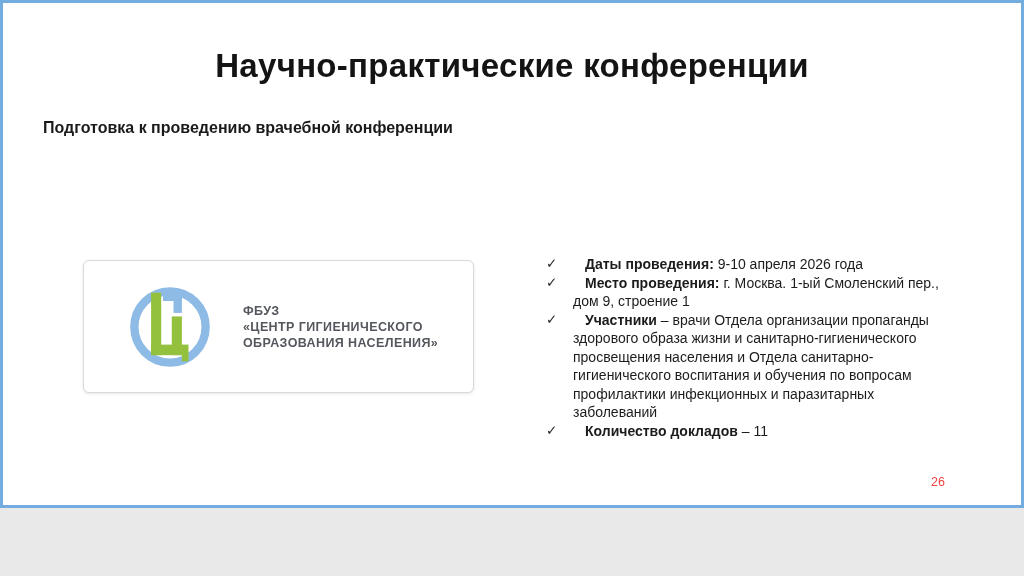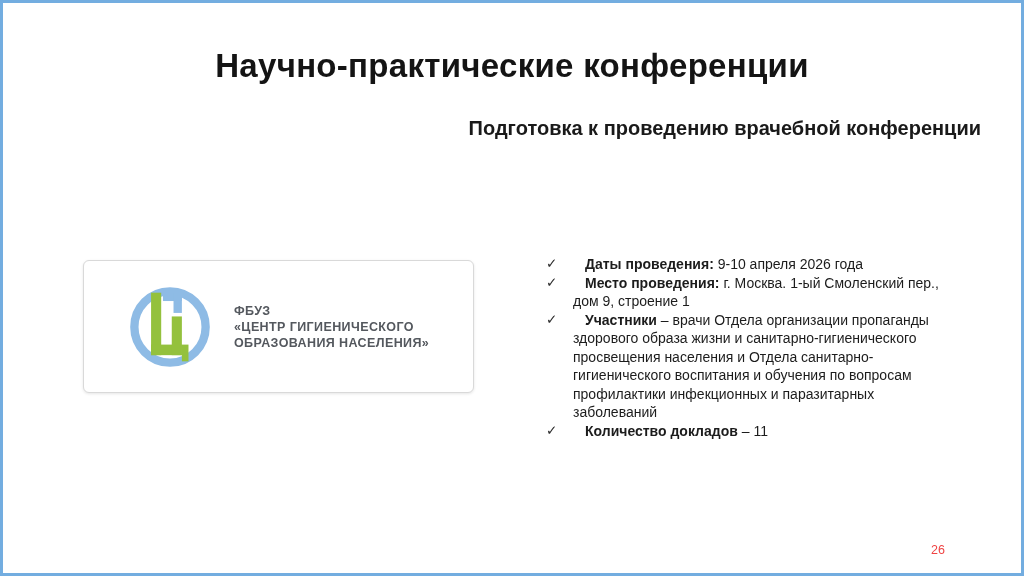--- a/index.html
+++ b/index.html
@@ -4,21 +4,21 @@
 <style>
   html, body {
     margin: 0;
     padding: 0;
     background: #e9e9e9;
     font-family: "Liberation Sans", sans-serif;
   }
   .slide {
     position: relative;
     width: 1024px;
-    height: 576px;
+    height: 508px;
     box-sizing: border-box;
     background: #ffffff;
     border: 3px solid #73ade0;
     overflow: hidden;
   }
   .title {
     position: absolute;
     top: 44px;
     left: 0;
     right: 0;
@@ -26,40 +26,41 @@
     font-size: 33px;
     font-weight: 700;
     letter-spacing: 0.3px;
     color: #141414;
   }
   .subtitle {
     position: absolute;
     top: 112px;
     left: 40px;
     right: 40px;
-    text-align: right;
-    font-size: 20px;
+    text-align: left;
+    font-size: 16px;
     font-weight: 700;
     line-height: 26px;
     color: #1a1a1a;
   }
   .logo-card {
     position: absolute;
     left: 80px;
     top: 257px;
     width: 391px;
     height: 133px;
     box-sizing: border-box;
     background: #ffffff;
     border: 1px solid #d9d9d9;
     border-radius: 6px;
     box-shadow: 0 1px 3px rgba(0,0,0,0.10);
     display: flex;
     align-items: center;
     padding-left: 42px;
+    gap: 9px;
   }
   .logo-mark {
     width: 88px;
     height: 88px;
     flex: 0 0 auto;
   }
   .logo-text {
     margin-left: 20px;
     font-size: 12.5px;
     font-weight: 700;

